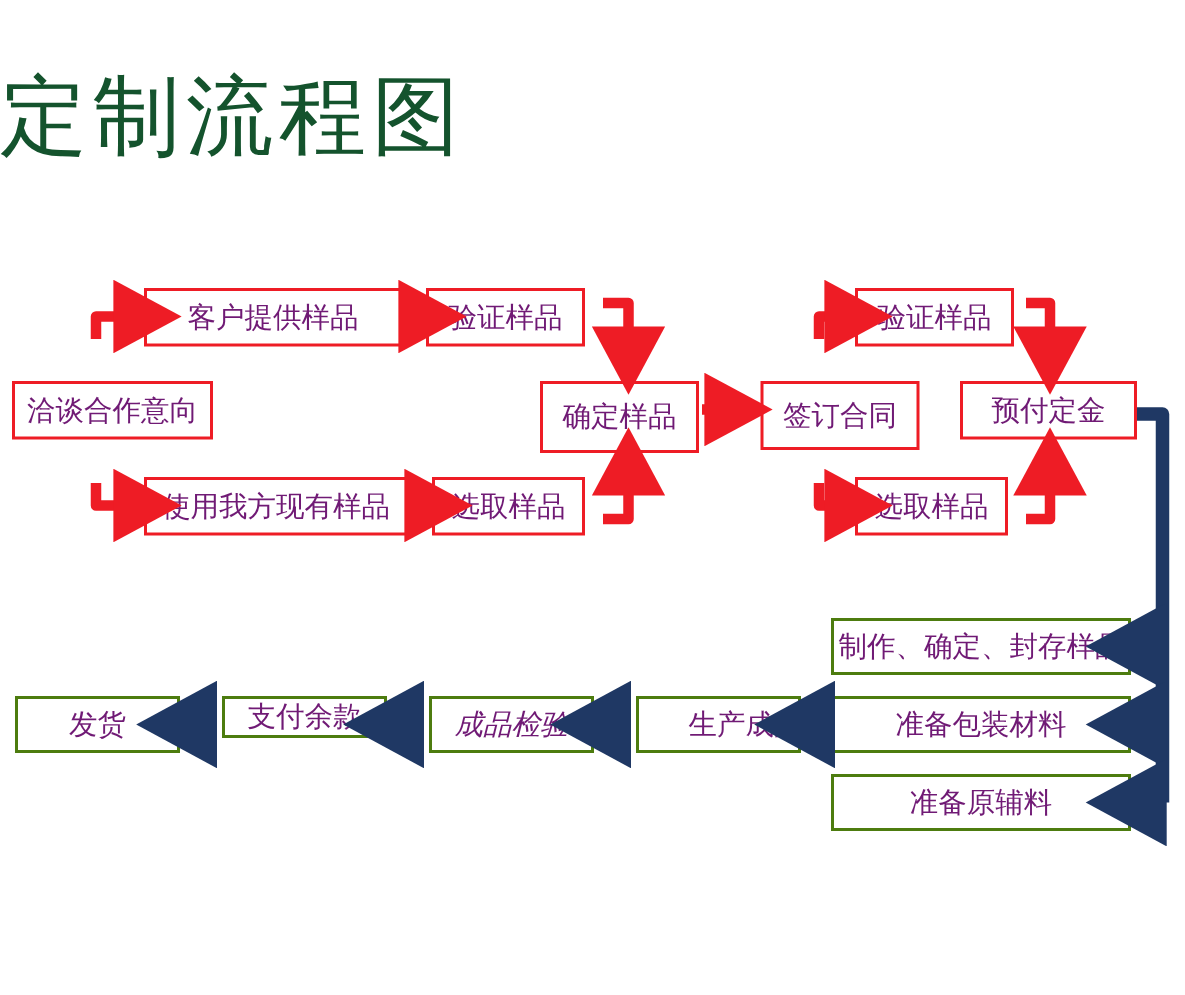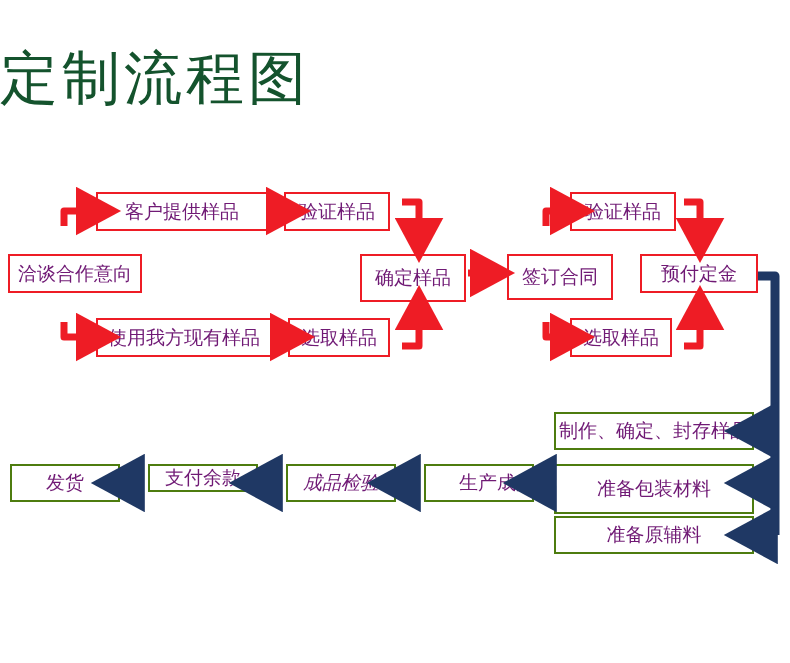--- a/index.html
+++ b/index.html
@@ -90,21 +90,21 @@
   <div class="box red" style="left:8px; top:254px; width:134px; height:39px;">洽谈合作意向</div>
   <div class="box red" style="left:360px; top:254px; width:106px; height:48px;">确定样品</div>
   <div class="box red" style="left:507px; top:254px; width:106px; height:46px;">签订合同</div>
   <div class="box red" style="left:640px; top:254px; width:118px; height:39px;">预付定金</div>
 
   <div class="box red" style="left:96px; top:318px; width:176px; height:39px;">使用我方现有样品</div>
   <div class="box red" style="left:288px; top:318px; width:102px; height:39px;">选取样品</div>
   <div class="box red" style="left:570px; top:318px; width:102px; height:39px;">选取样品</div>
 
   <div class="box navy" style="left:554px; top:412px; width:200px; height:38px;">制作、确定、封存样品</div>
-  <div class="box navy" style="left:554px; top:464px; width:200px; height:50px;">准备包装材料</div>
+  <div class="box navy" style="left:554px; top:464px; width:200px; height:38px;">准备包装材料</div>
   <div class="box navy" style="left:554px; top:516px; width:200px; height:38px;">准备原辅料</div>
 
   <div class="box navy" style="left:424px; top:464px; width:110px; height:38px;padding-left:36px;">生产成品</div>
   <div class="box navy" style="left:286px; top:464px; width:110px; height:38px;font-style:italic;">成品检验</div>
   <div class="box navy" style="left:148px; top:464px; width:110px; height:28px;">支付余款</div>
   <div class="box navy" style="left:10px; top:464px; width:110px; height:38px;">发货</div>
 
   <svg id="arrows" viewBox="0 0 790 663">
     <defs>
       <marker id="mRight" markerWidth="7" markerHeight="7" refX="1.2" refY="3.5" orient="auto" markerUnits="strokeWidth">

